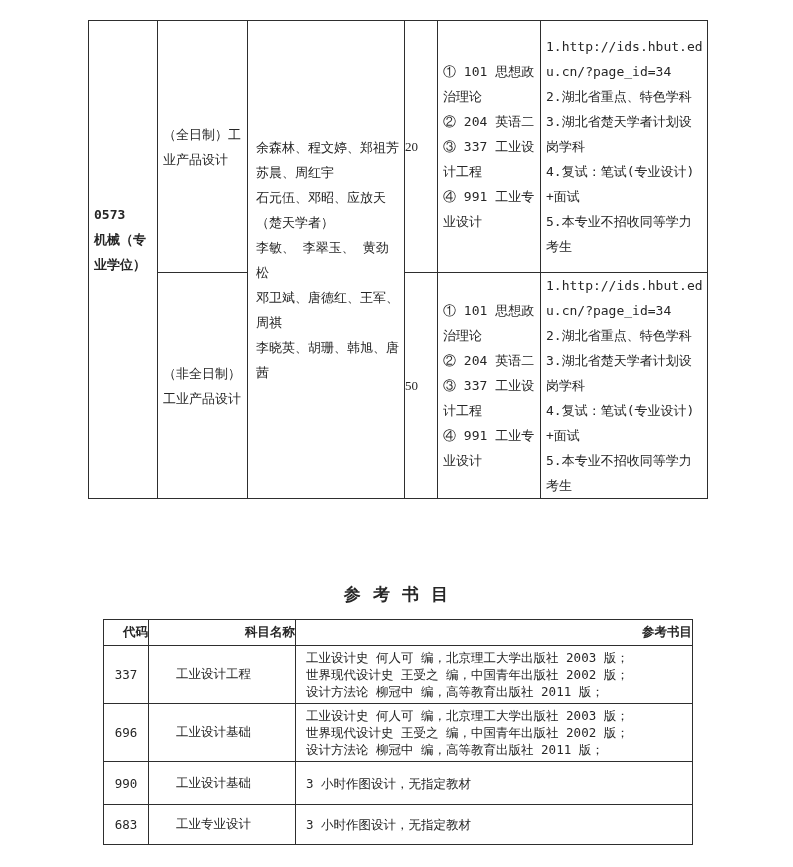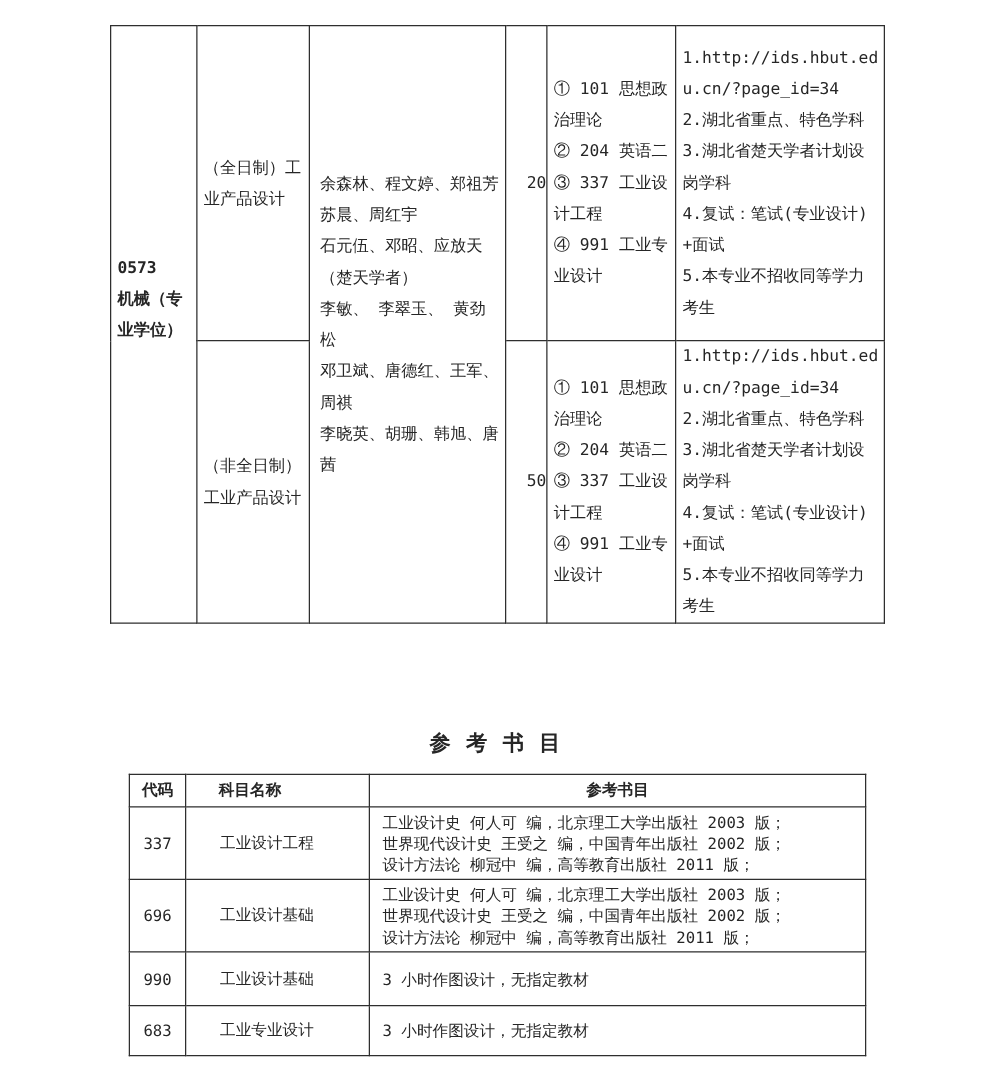--- a/index.html
+++ b/index.html
@@ -15,33 +15,33 @@
   td,th { border:1px solid #2e2e2e; vertical-align:middle; padding:0; overflow:hidden; }
 
   
   .adm { left:88px; top:20px; width:619px; }
   .adm td { font-size:13px; line-height:25px; }
   .adm tr.r1 { height:252px; }
   .adm tr.r2 { height:224px; }
   .c-prog  { font-weight:bold; padding:0 3px 40px 5px; line-height:25px; }
   .c-dir   { padding:0 2px 0 5px; }
   .c-sup   { padding:0 4px 0 8px; }
-  .c-quota { text-align:right; }
+  .c-quota { text-align:left;font-family:Liberation Serif, serif; }
   .c-exam  { padding:0 3px 0 5px; line-height:24px; }
   .c-rem   { padding:0 3px 0 5px; line-height:24px; word-break:break-all; overflow-wrap:anywhere; }
 
   
   .section-title {
     position:absolute; left:0; top:583px; width:793px;
     text-align:center; font-size:17px; font-weight:bold; letter-spacing:1px;
   }
 
   
   .ref { left:103px; top:619px; width:589px; }
-  .ref th { font-size:12.5px; font-weight:bold; }
+  .ref th { font-size:12.5px; font-weight:bold;text-align:right; }
   .ref td { font-size:12.5px; }
   .ref tr.rh  { height:26px; }
   .ref tr.r3a { height:55px; }
   .ref tr.r3b { height:57px; }
   .ref tr.r1a { height:43px; }
   .ref tr.r1b { height:40px; }
   .h-code, .r-code { text-align:center; }
   .h-subject { text-align:left; padding-left:26px; }
   .r-subject { padding-left:27px; }
   .h-books { text-align:center; }

